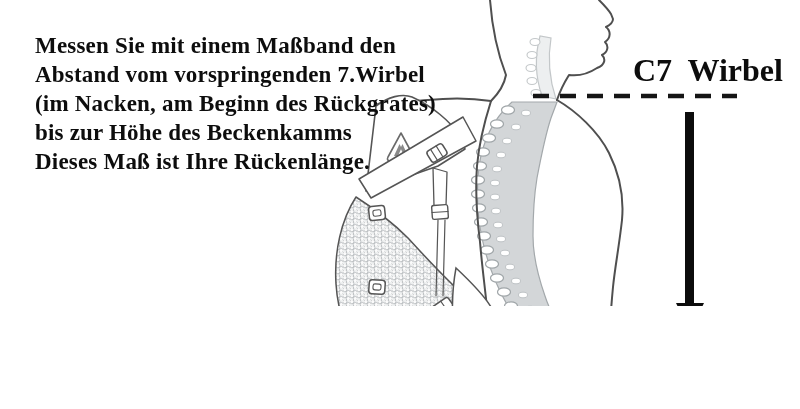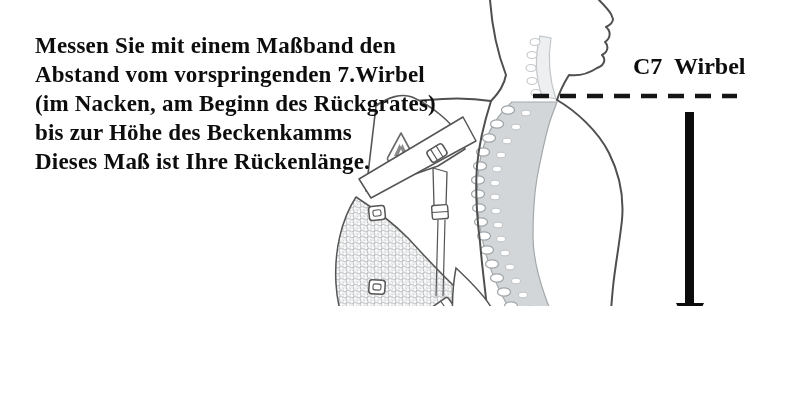--- a/index.html
+++ b/index.html
@@ -8,21 +8,21 @@
     font-family:"Liberation Serif","DejaVu Serif",serif;color:#0d0d0d;
   }
   .diagram-svg{position:absolute;left:0;top:0;width:800px;height:409px;}
   .para{
     position:absolute;left:35px;white-space:pre;font-weight:bold;
     font-size:23px;line-height:29px;letter-spacing:0.2px;
   }
   .para1{top:31px;}
   .para2{top:179px;}
   .diagram-label{
-    position:absolute;white-space:pre;font-weight:bold;font-size:24px;line-height:1;
+    position:absolute;white-space:pre;font-weight:bold;font-size:32px;line-height:1;
   }
   .label-c7{left:633px;top:54px;}
   .label-beckenkamm{left:628px;top:345px;}
 </style>
 </head>
 <body>
 
 <div class="stage">
 
   <svg class="diagram-svg" viewBox="0 0 800 409" xmlns="http://www.w3.org/2000/svg">

